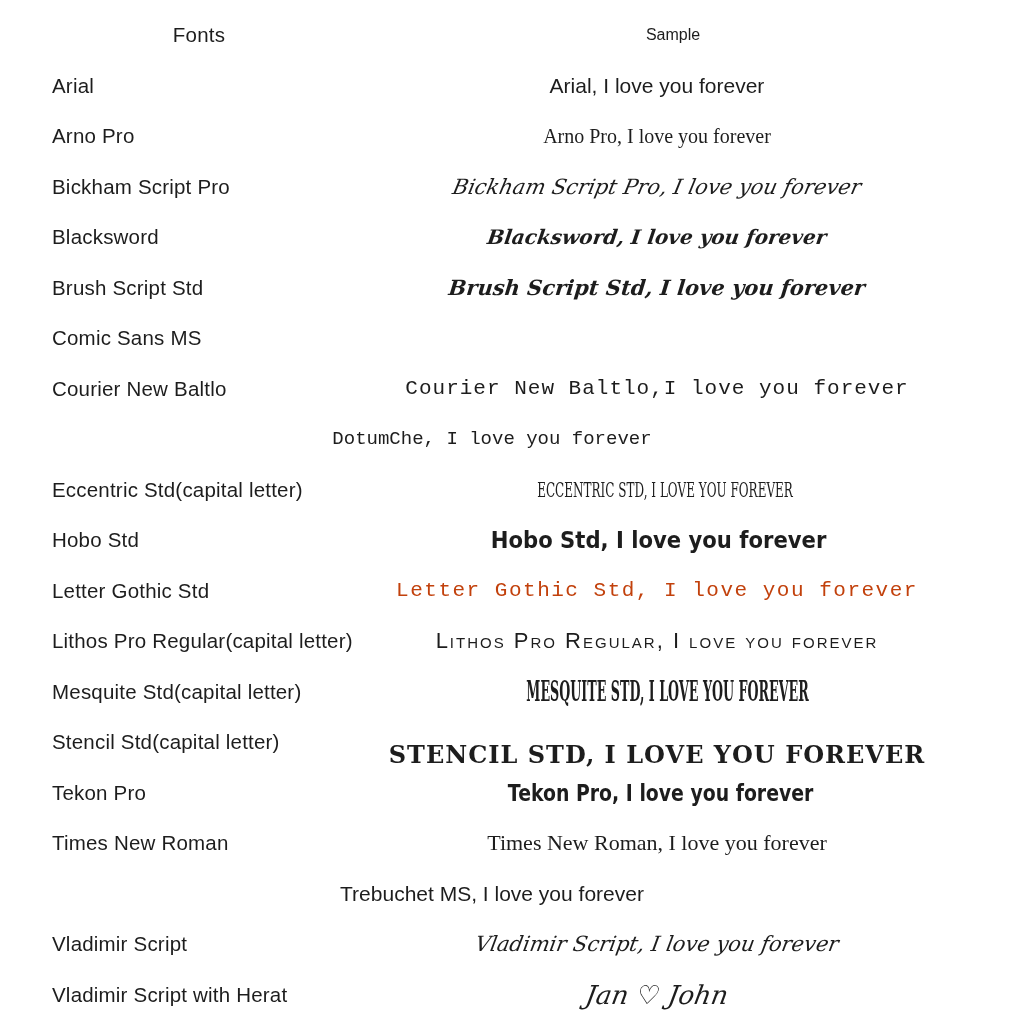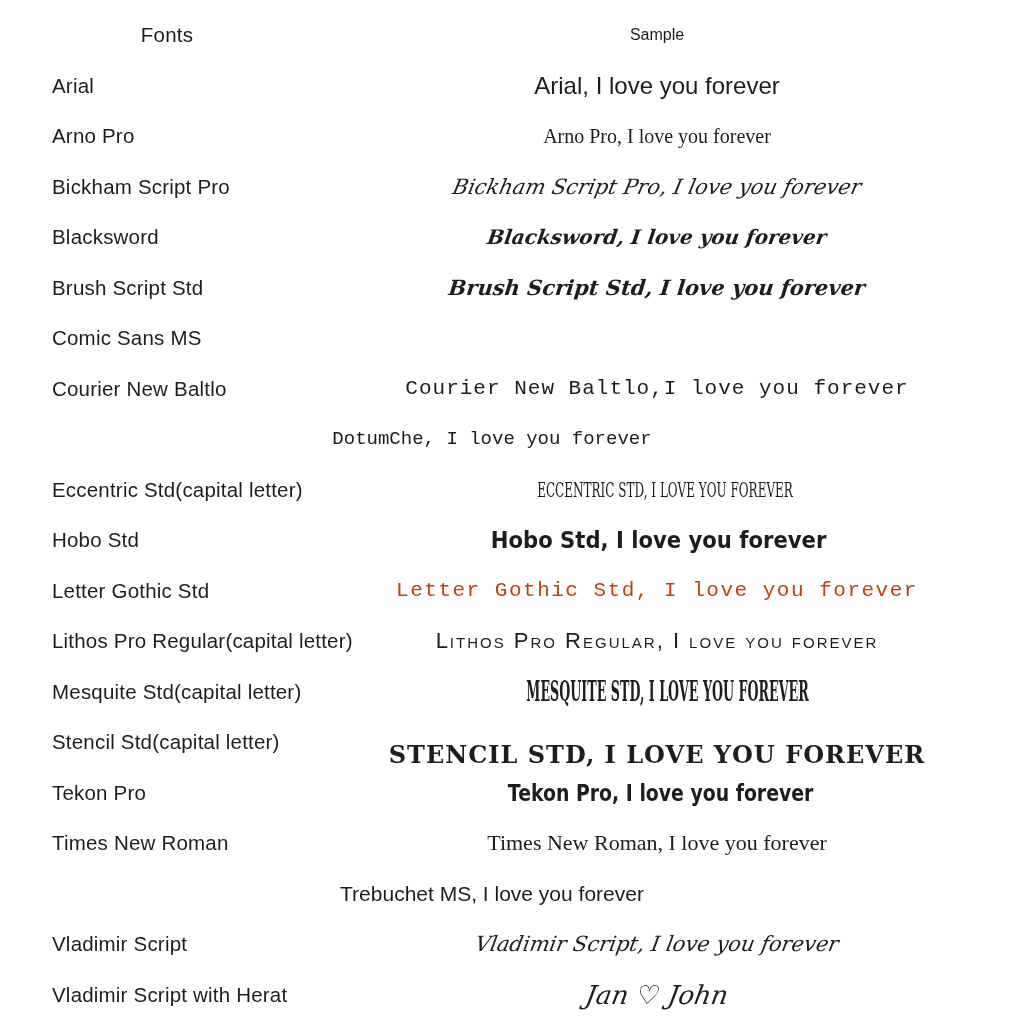--- a/index.html
+++ b/index.html
@@ -11,28 +11,28 @@
     overflow: hidden;
   }
   .page { padding-top: 10px; }
   .row { display: flex; height: 50.5px; align-items: center; }
   .label-col {
     width: 330px; padding-left: 52px; box-sizing: border-box;
     font-size: 20.5px; letter-spacing: 0.2px; flex-shrink: 0;
     white-space: nowrap;
   }
   .header-row .label-col {
-    width: 330px; padding-left: 4px; text-align: center; font-size: 20.5px;
+    width: 330px; padding-left: 4px; text-align: center; font-size: 20.5px; margin-left: 32px;
   }
   .sample-col {
     flex: 1; text-align: center; padding-right: 40px;
     white-space: nowrap; transform-origin: 50% 50%;
   }
   
-  .s-arial     { font-size: 24px; }
+  .s-arial     { font-size: 21px; }
   .s-arno      { font-family: "Liberation Serif", serif; font-size: 20px; }
   .s-bickham   { font-family: "DejaVu Serif", serif; font-style: italic; font-size: 21px; transform: skewX(-12deg); }
   .s-blacksword{ font-family: "DejaVu Serif", serif; font-style: italic; font-weight: 600; font-size: 20px; transform: skewX(-8deg); }
   .s-brush     { font-family: "DejaVu Serif", serif; font-style: italic; font-weight: bold; font-size: 21px; transform: skewX(-6deg); }
   .s-comic     { font-family: "DejaVu Sans", sans-serif; font-size: 21px; }
   .s-courier   { font-family: "Liberation Mono", monospace; font-size: 21px; letter-spacing: 1px; }
   .s-dotum     { font-family: Liberation Mono, monospace; font-size: 19px; }
   .s-eccentric { font-family: "DejaVu Serif", serif; font-size: 20px; transform: scaleX(0.6); }
   .s-hobo      { font-family: "DejaVu Sans", sans-serif; font-weight: bold; font-size: 23px; transform: scaleX(0.92); }
   .s-letter    { font-family: "Liberation Mono", monospace; font-size: 21px; letter-spacing: 1.5px; color: #c2410c; }

